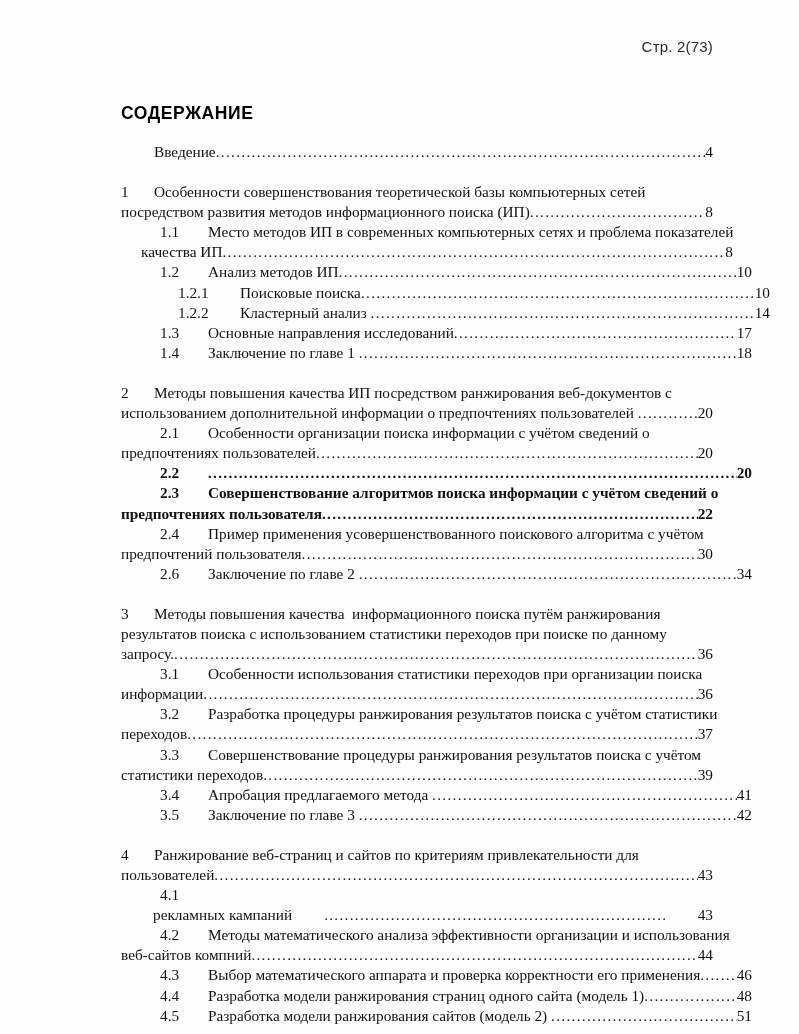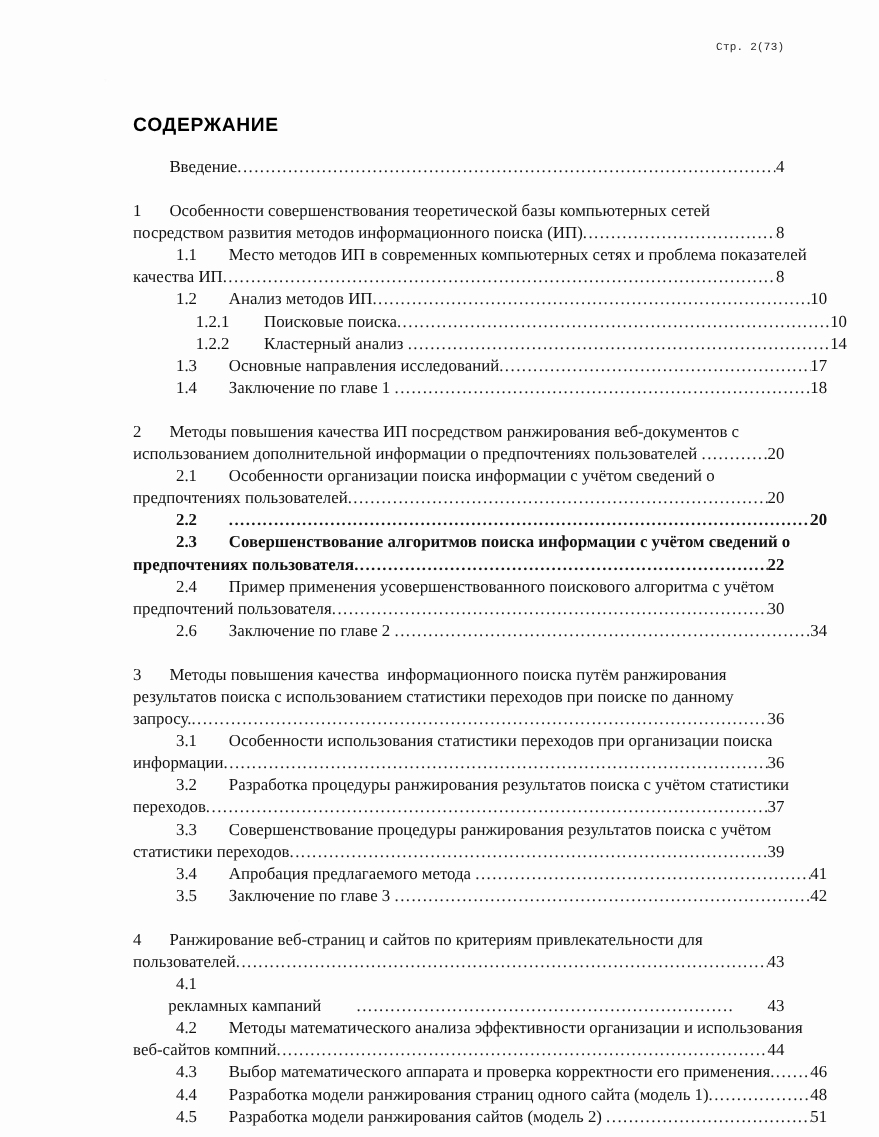--- a/index.html
+++ b/index.html
@@ -26,22 +26,22 @@
       radial-gradient(circle at 72% 33%, rgba(0,0,0,0.010) 0 1px, transparent 1px),
       radial-gradient(circle at 34% 81%, rgba(0,0,0,0.010) 0 1px, transparent 1px),
       radial-gradient(circle at 88% 92%, rgba(0,0,0,0.010) 0 1px, transparent 1px);
     pointer-events: none;
   }
 
   .page-header {
     position: absolute;
     top: 38px;
     right: 86px;
-    font-family: Liberation Mono, monospace;
-    font-size: 10px;
+    font-family: Liberation Sans, sans-serif;
+    font-size: 15px;
     letter-spacing: 0.2px;
     color: #2a2a2a;
     white-space: nowrap;
   }
 
   .toc-title {
     position: absolute;
     top: 103px;
     left: 121px;
     font-family: "Liberation Sans", "DejaVu Sans", sans-serif;
@@ -122,21 +122,21 @@
       <div class="entry lvl1">
         <div class="line"><span class="num"></span><span class="txt">Введение</span><span class="leader"></span><span class="pg">4</span></div>
       </div>
       <div class="gap"></div>
       <div class="entry lvl1">
         <div class="line"><span class="num">1</span><span class="txt">Особенности совершенствования теоретической базы компьютерных сетей</span></div>
         <div class="line contline" style="padding-left: 0px;"><span class="num" style="width: 0px;"></span><span class="txt">посредством развития методов информационного поиска (ИП)</span><span class="leader"></span><span class="pg">8</span></div>
       </div>
       <div class="entry lvl2">
         <div class="line"><span class="num">1.1</span><span class="txt">Место методов ИП в современных компьютерных сетях и проблема показателей</span></div>
-        <div class="line contline" style="padding-left: 0px;"><span class="num" style="width: 0px;"></span><span class="txt">качества ИП</span><span class="leader"></span><span class="pg">8</span></div>
+        <div class="line contline" style="padding-left: 0px; margin-left: 20px;"><span class="num" style="width: 0px;"></span><span class="txt">качества ИП</span><span class="leader"></span><span class="pg">8</span></div>
       </div>
       <div class="entry lvl2">
         <div class="line"><span class="num">1.2</span><span class="txt">Анализ методов ИП</span><span class="leader"></span><span class="pg">10</span></div>
       </div>
       <div class="entry lvl3">
         <div class="line"><span class="num">1.2.1</span><span class="txt">Поисковые поиска</span><span class="leader"></span><span class="pg">10</span></div>
       </div>
       <div class="entry lvl3">
         <div class="line"><span class="num">1.2.2</span><span class="txt">Кластерный анализ </span><span class="leader"></span><span class="pg">14</span></div>
       </div>

